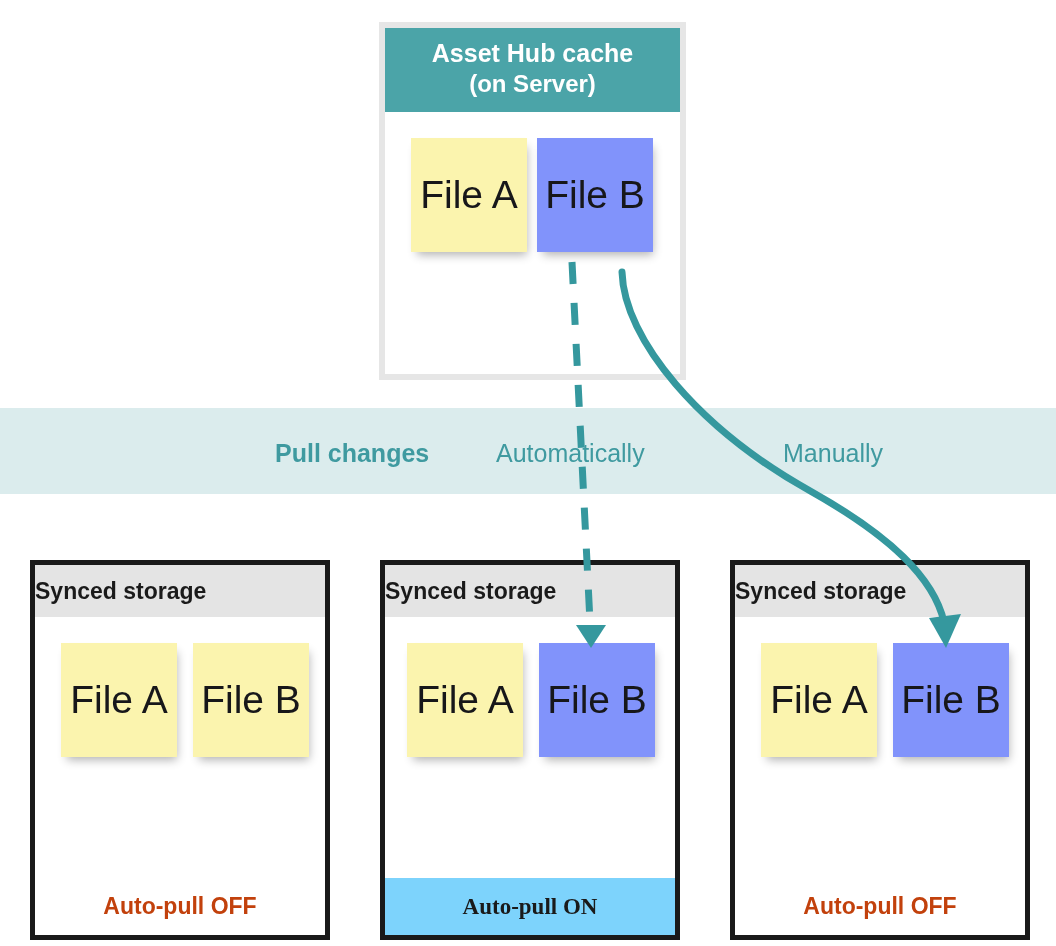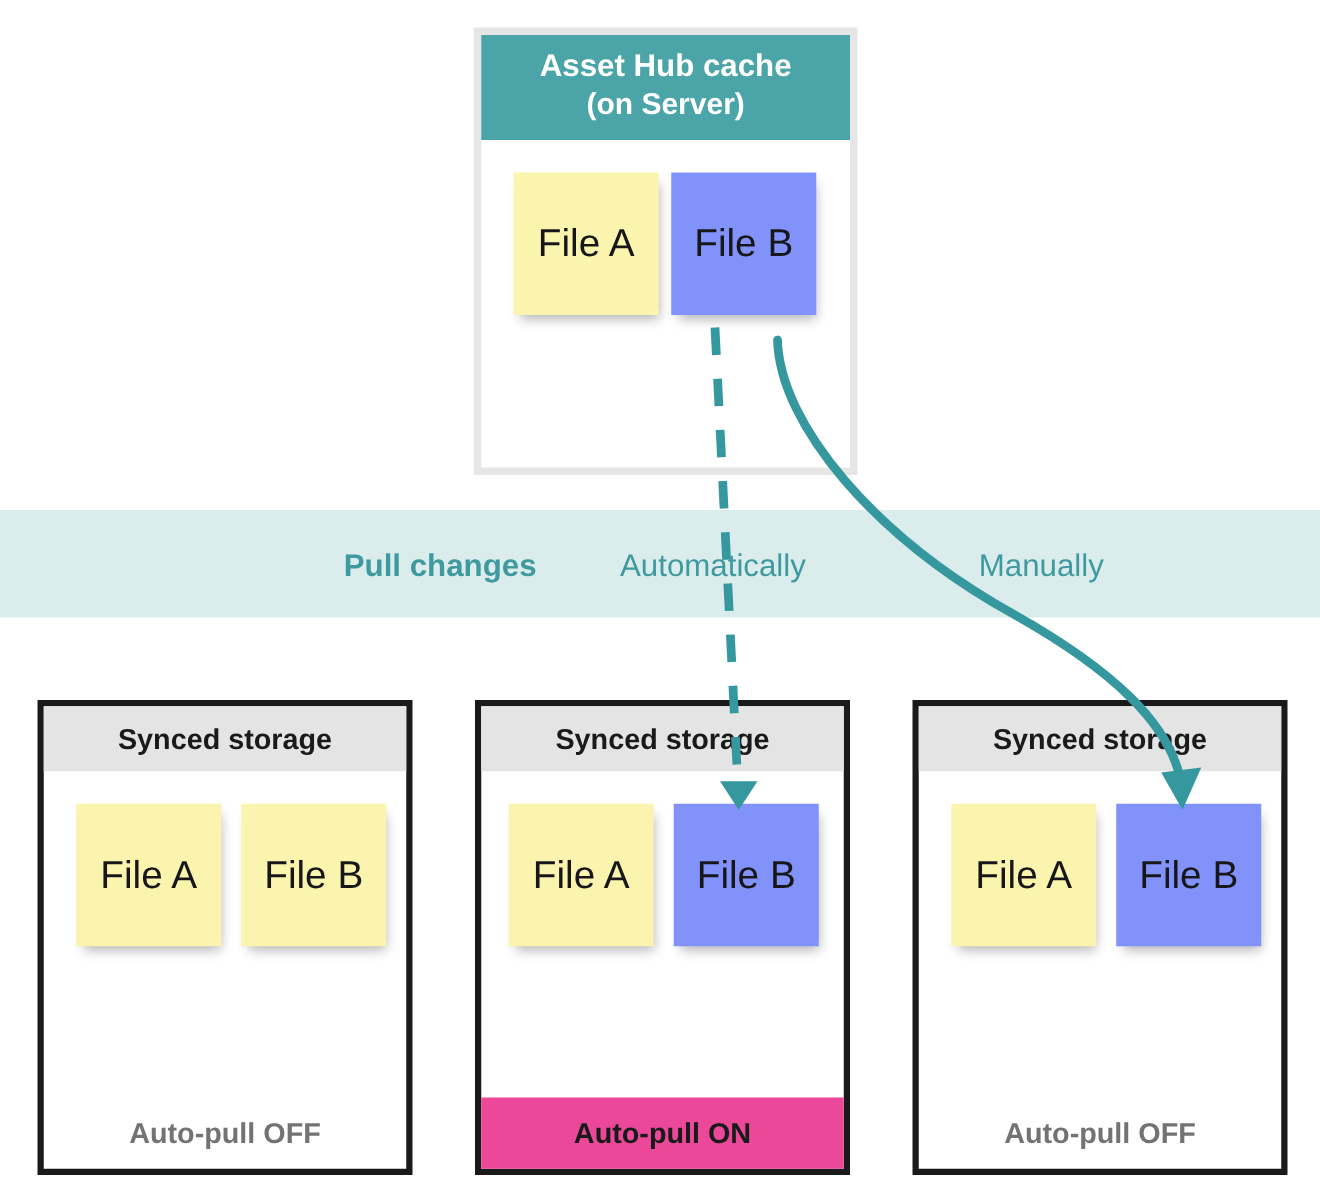--- a/index.html
+++ b/index.html
@@ -90,21 +90,21 @@
     position: relative;
     height: 236px;
   }
 
   
   .note {
     position: absolute;
     width: 116px;
     height: 114px;
     box-sizing: border-box;
-    font-size: 31px;
+    font-size: 39px;
     color: #17171a;
     display: flex;
     align-items: center;
     justify-content: center;
     box-shadow: 3px 6px 9px -3px rgba(0,0,0,0.30);
   }
   .note.yellow { background: #fbf4ae; }
   .note.blue   { background: #8193fb; }
 
   
@@ -120,46 +120,47 @@
   }
   #box-left   { left: 30px; }
   #box-mid    { left: 380px; }
   #box-right  { left: 730px; }
 
   .storage-header {
     background: #e4e4e4;
     color: #1a1a1a;
     font-size: 23px;
     font-weight: bold;
-    text-align: center;
+    text-align: left;
     height: 52px;
     line-height: 52px;
   }
   .storage-body {
     position: relative;
     height: 235px;
   }
   .storage-footer {
     position: absolute;
     left: 0;
     bottom: 0;
     width: 100%;
     height: 57px;
     line-height: 57px;
     text-align: center;
     font-size: 23px;
     font-weight: bold;
   }
   .storage-footer.off {
-    color: #737373;
+    color: #c2410c;
     background: transparent;
   }
   .storage-footer.on {
     color: #1a1a1a;
-    background: #ec4899;
+    background: #7dd3fc;
+    font-family: Liberation Serif, serif;
   }
 </style>
 </head>
 <body>
 
 <div id="canvas">
 
   <div class="pull-band"></div>
 
   <div class="cache-box">

